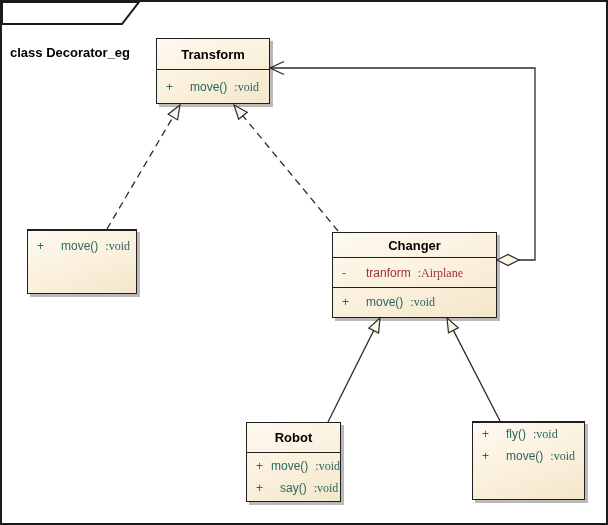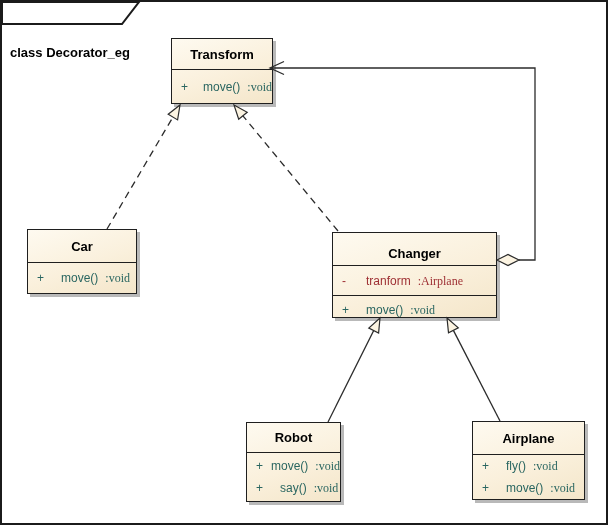--- a/index.html
+++ b/index.html
@@ -24,44 +24,43 @@
 </head>
 <body>
 
 <div class="canvas">
 
   <svg class="frame-tab" width="150" height="28">
     <polygon points="0,0 137,0 120,22 0,22" fill="#ffffff" stroke="#1b1b1b" stroke-width="2"></polygon>
   </svg>
   <div class="frame-title">class Decorator_eg</div>
 
-  <div class="uml-class" style="left:154px;top:36px;width:102px;height:66px;margin-left:15px;">
+  <div class="uml-class" style="left:154px;top:36px;width:114px;height:66px;">
     <div class="hdr" style="height:30px;">Transform</div>
     <div class="compartment" style="height:34px;">
       <div class="member op">
           <span class="vis">+</span>
           <span class="mname">move()</span>
           <span class="mtype">:void</span>
         </div>
     </div>
   </div>
 
   <div class="uml-class" style="left:25px;top:227px;width:110px;height:65px;">
-    <div class="hdr" style="height:32px;">Car</div>
     <div class="compartment" style="height:31px;">
       <div class="member op">
           <span class="vis">+</span>
           <span class="mname">move()</span>
           <span class="mtype">:void</span>
         </div>
     </div>
   </div>
 
   <div class="uml-class" style="left:330px;top:230px;width:165px;height:86px;">
-    <div class="hdr" style="height:24px;margin-top:8px;">Changer</div>
+    <div class="hdr" style="height:24px;">Changer</div>
     <div class="compartment" style="height:30px;">
       <div class="member attr">
           <span class="vis">-</span>
           <span class="mname">tranform</span>
           <span class="mtype">:Airplane</span>
         </div>
     </div>
     <div class="compartment" style="height:29px;">
       <div class="member op">
           <span class="vis">+</span>
@@ -81,21 +80,20 @@
         </div>
       <div class="member op">
           <span class="vis">+</span>
           <span class="mname">say()</span>
           <span class="mtype">:void</span>
         </div>
     </div>
   </div>
 
   <div class="uml-class" style="left:470px;top:419px;width:113px;height:79px;">
-    <div class="hdr" style="height:32px;">Airplane</div>
     <div class="compartment" style="height:44px;">
       <div class="member op">
           <span class="vis">+</span>
           <span class="mname">fly()</span>
           <span class="mtype">:void</span>
         </div>
       <div class="member op">
           <span class="vis">+</span>
           <span class="mname">move()</span>
           <span class="mtype">:void</span>

